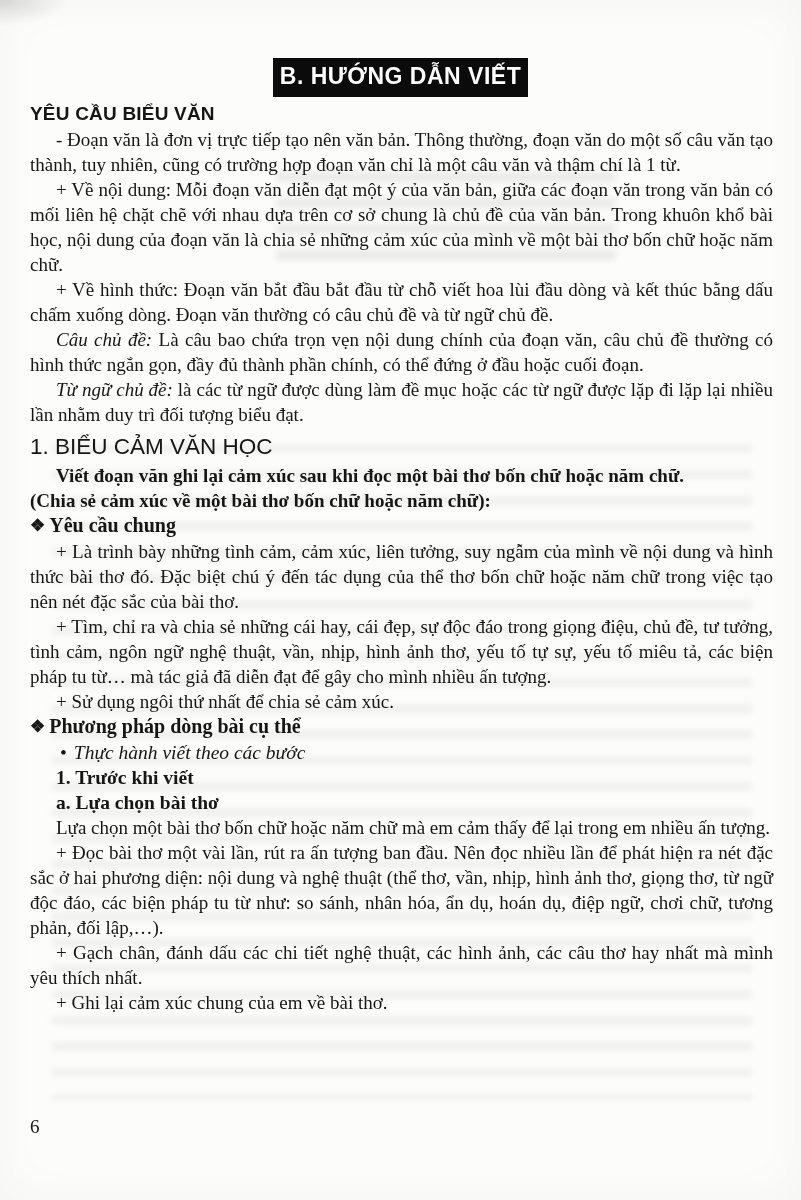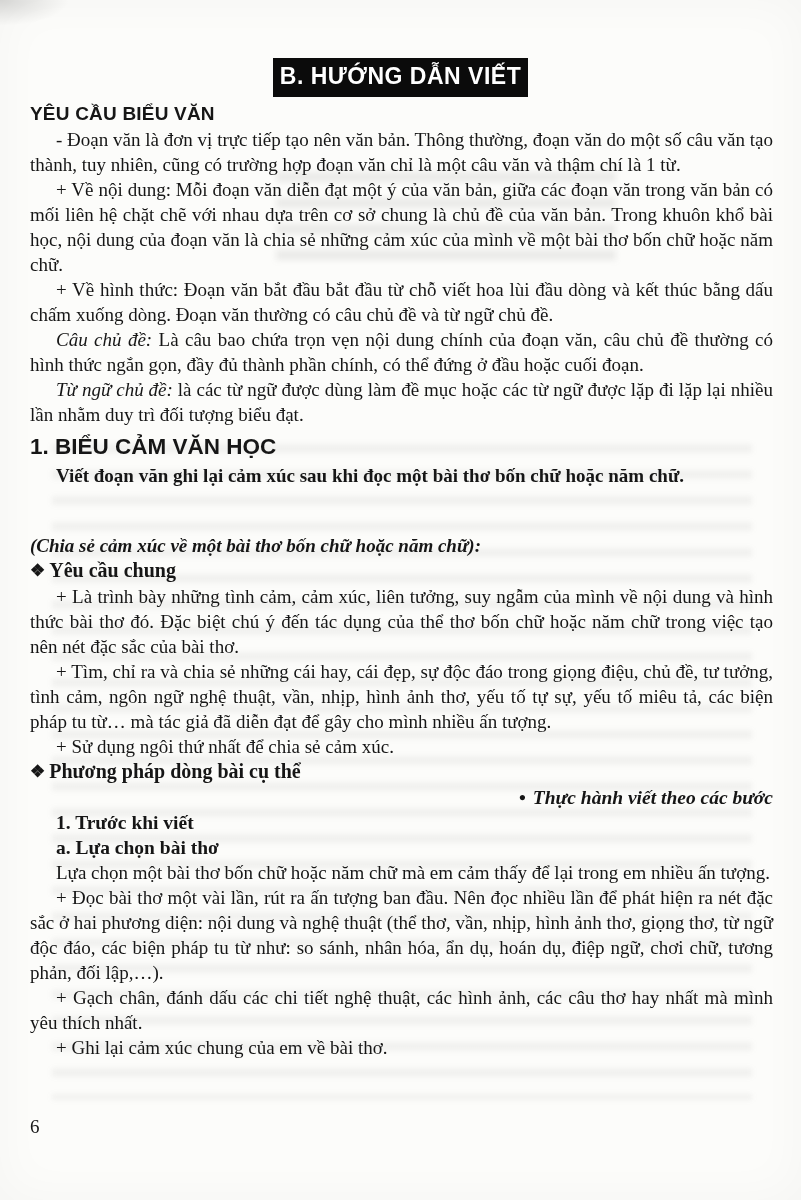--- a/index.html
+++ b/index.html
@@ -62,46 +62,46 @@
     margin: 0;
     font-size: 19px;
     line-height: 25px;
     text-align: justify;
     text-indent: 26px;
   }
   .lead-italic { font-style: italic; }
 
   .h-section {
     font-family: "Liberation Sans", sans-serif;
-    font-weight: bold;
+    font-weight: normal;
     font-size: 22.5px;
     margin: 7px 0 3px 0;
   }
 
   p.task { font-weight: bold; }
-  p.task-note { font-weight: bold; font-style: italic; text-indent: 0; margin-top: 45px; }
+  p.task-note { font-weight: bold; text-indent: 0; }
 
   p.star-head {
     margin: 0;
     font-size: 20px;
     line-height: 25px;
     font-weight: bold;
     text-indent: 0;
     text-align: left;
   }
   .star { font-size: 17px; position: relative; top: -1px; margin-right: 4px; }
 
   p.bullet-head {
     margin: 0 0 0 30px;
     font-size: 19.5px;
     line-height: 25px;
-    font-weight: bold;
+    font-weight: normal;
     font-style: italic;
     text-indent: 0;
-    text-align: right;
+    text-align: left;
   }
   .bullet-glyph { font-style: normal; margin-right: 7px; }
 
   p.sub-head {
     margin: 0;
     font-size: 19.5px;
     line-height: 25px;
     font-weight: bold;
     text-indent: 26px;
     text-align: left;

